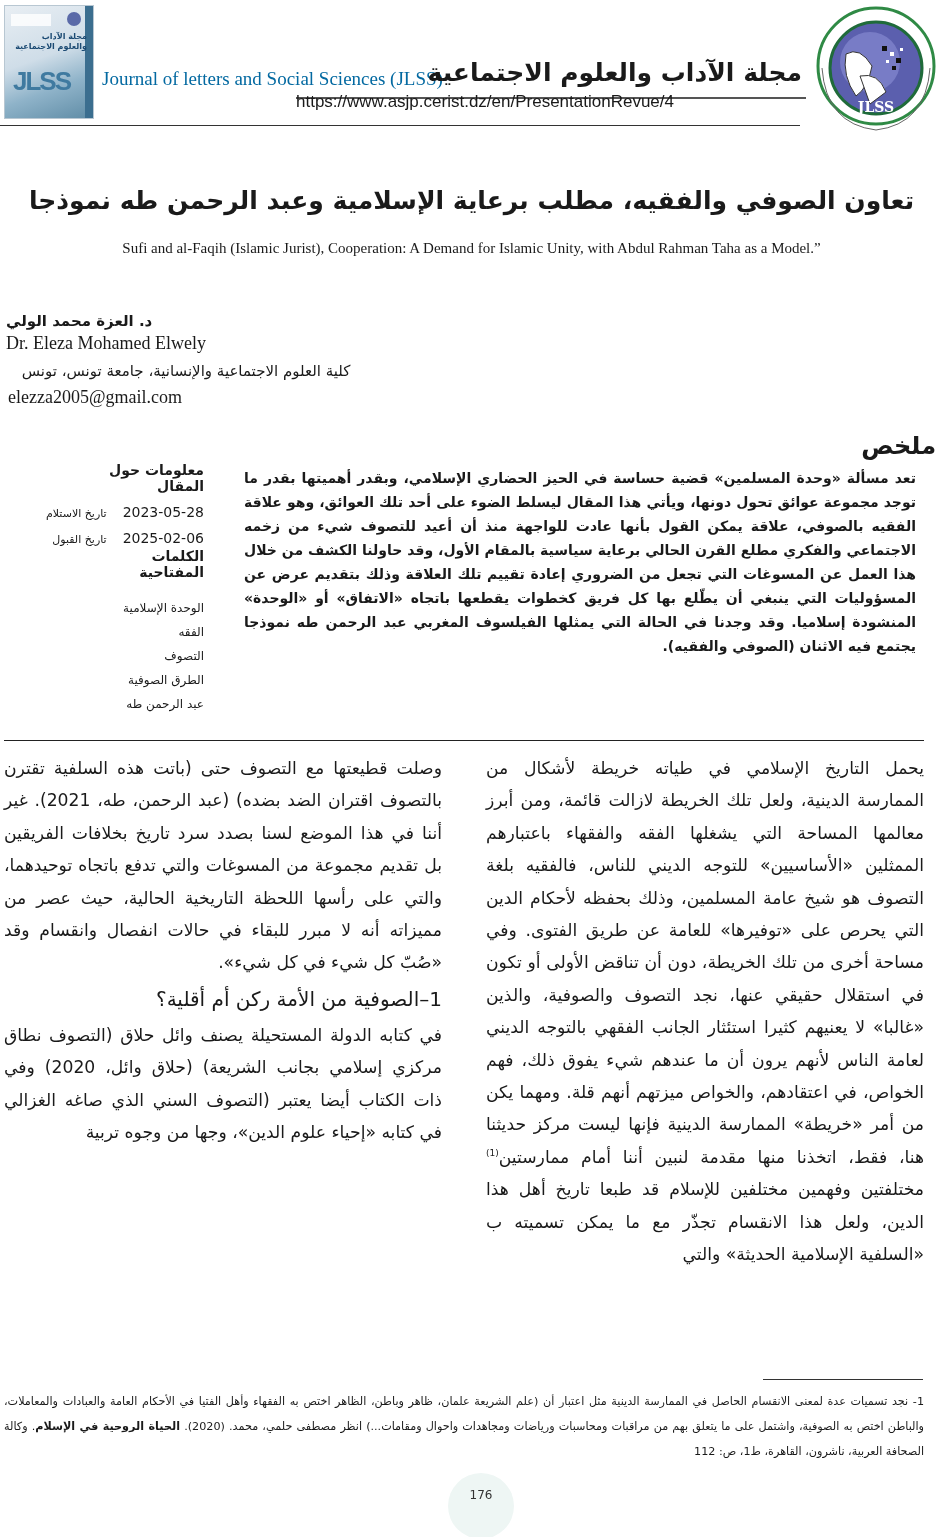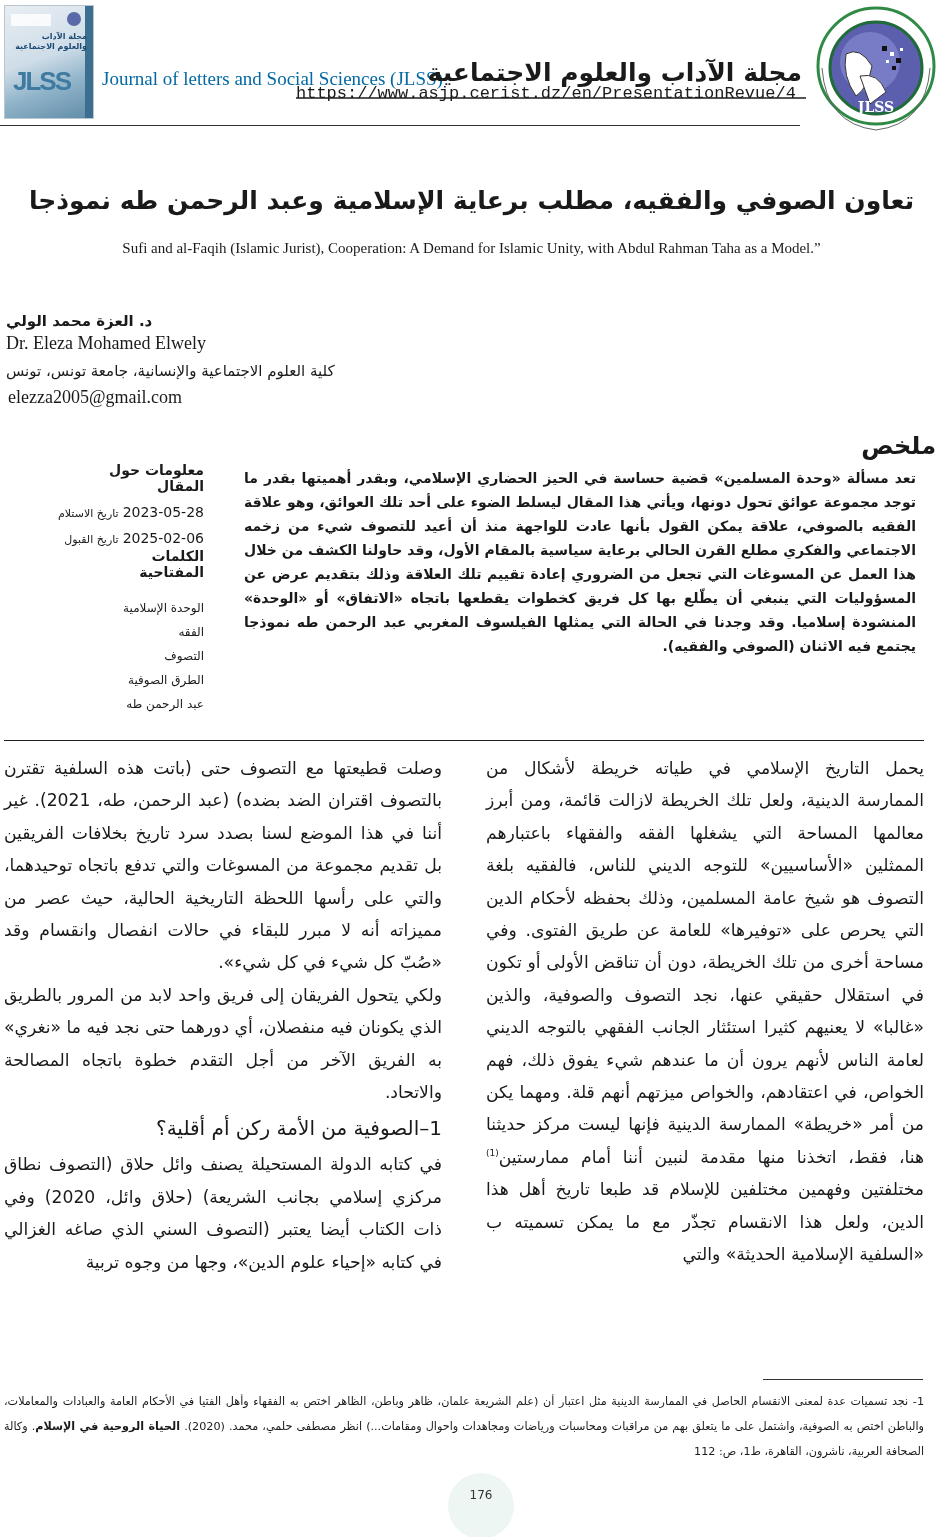--- a/index.html
+++ b/index.html
@@ -9,40 +9,40 @@
   
   .cover { left:4px; top:5px; width:88px; height:112px; background:linear-gradient(160deg,#e8eef3 0%,#cfdde8 45%,#8fb3c9 70%,#5f8ca6 100%); border:1px solid #b8c7d2; overflow:hidden; }
   .cover .ctitle { position:absolute; right:6px; top:26px; width:76px; text-align:right; direction:rtl; font-size:8px; line-height:10px; color:#1b4a73; font-weight:bold; }
   .cover .cbig { position:absolute; left:8px; top:60px; font-size:26px; font-weight:bold; color:#3f7aa0; letter-spacing:-2px; font-family:"Liberation Sans", sans-serif; }
   .cover .cstrip { position:absolute; right:0; top:0; width:8px; height:112px; background:#3b6e8f; }
   .cover .cseal { position:absolute; right:12px; top:6px; width:14px; height:14px; border-radius:50%; background:#5a6aa8; }
   .cover .chead { position:absolute; left:6px; top:8px; width:40px; height:12px; background:#ffffff; opacity:0.8; }
 
   .journal-en { left:102px; top:68px; font-family:"Liberation Serif", serif; font-size:19px; color:#0369a1; white-space:nowrap; }
   .journal-ar { left:512px; top:58px; width:290px; direction:rtl; text-align:right; font-family:"DejaVu Sans", sans-serif; font-weight:bold; font-size:25px; color:#1a1a1a; white-space:nowrap; }
-  .url { left:296px; top:84px; font-family:Liberation Mono, monospace; font-size:17px; color:#1a1a1a; white-space:nowrap; }
+  .url { left:296px; top:92px; font-family:Liberation Sans, sans-serif; font-size:17px; color:#1a1a1a; white-space:nowrap; }
   .url-line { left:296px; top:97px; width:510px; height:2px; background:#555; }
   .header-line { left:0px; top:125px; width:800px; height:1px; background:#333; }
 
   .logo { left:812px; top:6px; width:128px; height:128px; }
 
   
   .title-ar { left:0; top:186px; width:943px; text-align:center; direction:rtl; font-weight:bold; font-size:25px; color:#1a1a1a; }
   .title-en { left:0; top:240px; width:943px; text-align:center; font-family:"Liberation Serif", serif; font-size:15px; color:#1a1a1a; }
 
   
   .author-ar { left:6px; top:312px; width:400px; direction:rtl; text-align:left; font-size:15px;font-weight:bold; }
   .author-en { left:6px; top:333px; font-family:"Liberation Serif", serif; font-size:18px; }
-  .affil { left:6px; top:362px; width:360px; direction:rtl; text-align:left; font-size:15px; }
+  .affil { left:6px; top:362px; width:360px; direction:rtl; text-align:center; font-size:15px; }
   .email { left:8px; top:387px; font-family:"Liberation Serif", serif; font-size:18px; }
 
   
   .info { left:4px; top:462px; width:200px; direction:rtl; text-align:left; }
   .info .h { font-weight:bold; font-size:14px; margin-bottom:6px; display:block; text-align:right; width:128px; }
-  .info .row { font-size:14px; line-height:24px; white-space:nowrap; display:flex; flex-direction:row-reverse; justify-content:flex-end; gap:4px; align-items:baseline; }
+  .info .row { font-size:14px; line-height:24px; white-space:nowrap; display:flex; flex-direction:row-reverse; justify-content:flex-end; gap:16px; align-items:baseline; }
   .info .row .lbl { font-size:11px; }
   .kw { left:4px; top:548px; width:200px; direction:rtl; }
   .kw .h { font-weight:bold; font-size:14px; display:block; text-align:right; width:108px; margin-bottom:16px; }
   .kw .item { display:block; font-size:12px; line-height:24px; text-align:right; width:90px; }
 
   
   .abs-head { left:840px; top:432px; width:96px; direction:rtl; text-align:right; font-weight:bold; font-size:24px; }
   .abstract { left:244px; top:466px; width:672px; direction:rtl; text-align:justify; font-size:14px; line-height:24px;font-weight:bold; }
   .abstract p { margin:0; }
   .abs-line { left:4px; top:740px; width:920px; height:1px; background:#222; }
@@ -131,21 +131,20 @@
   <p>تعد مسألة «وحدة المسلمين» قضية حساسة في الحيز الحضاري الإسلامي، وبقدر أهميتها بقدر ما توجد مجموعة عوائق تحول دونها، ويأتي هذا المقال ليسلط الضوء على أحد تلك العوائق، وهو علاقة الفقيه بالصوفي، علاقة يمكن القول بأنها عادت للواجهة منذ أن أعيد للتصوف شيء من زخمه الاجتماعي والفكري مطلع القرن الحالي برعاية سياسية بالمقام الأول، وقد حاولنا الكشف من خلال هذا العمل عن المسوغات التي تجعل من الضروري إعادة تقييم تلك العلاقة وذلك بتقديم عرض عن المسؤوليات التي ينبغي أن يطّلع بها كل فريق كخطوات يقطعها باتجاه «الاتفاق» أو «الوحدة» المنشودة إسلاميا. وقد وجدنا في الحالة التي يمثلها الفيلسوف المغربي عبد الرحمن طه نموذجا يجتمع فيه الاثنان (الصوفي والفقيه).</p>
 </div>
 <div class="abs abs-line"></div>
 
 <div class="abs col col-right">
   <p><span>يحمل التاريخ الإسلامي في طياته خريطة لأشكال من الممارسة الدينية، ولعل تلك الخريطة لازالت قائمة، ومن أبرز معالمها المساحة التي يشغلها الفقه والفقهاء باعتبارهم الممثلين «الأساسيين» للتوجه الديني للناس، فالفقيه بلغة التصوف هو شيخ عامة المسلمين، وذلك بحفظه لأحكام الدين التي يحرص على «توفيرها» للعامة عن طريق الفتوى. وفي مساحة أخرى من تلك الخريطة، دون أن تناقض الأولى أو تكون في استقلال حقيقي عنها، نجد التصوف والصوفية، والذين «غالبا» لا يعنيهم كثيرا استئثار الجانب الفقهي بالتوجه الديني لعامة الناس لأنهم يرون أن ما عندهم شيء يفوق ذلك، فهم الخواص، في اعتقادهم، والخواص ميزتهم أنهم قلة. ومهما يكن من أمر «خريطة» الممارسة الدينية فإنها ليست مركز حديثنا هنا، فقط، اتخذنا منها مقدمة لنبين أننا أمام ممارستين</span><sup>(1)</sup><span> مختلفتين وفهمين مختلفين للإسلام قد طبعا تاريخ أهل هذا الدين، ولعل هذا الانقسام تجذّر مع ما يمكن تسميته ب «السلفية الإسلامية الحديثة» والتي</span></p>
 </div>
 
 <div class="abs col col-left">
   <p style="margin-top:20px">وصلت قطيعتها مع التصوف حتى (باتت هذه السلفية تقترن بالتصوف اقتران الضد بضده) (عبد الرحمن، طه، 2021). غير أننا في هذا الموضع لسنا بصدد سرد تاريخ بخلافات الفريقين بل تقديم مجموعة من المسوغات والتي تدفع باتجاه توحيدهما، والتي على رأسها اللحظة التاريخية الحالية، حيث عصر من مميزاته أنه لا مبرر للبقاء في حالات انفصال وانقسام وقد «صُبّ كل شيء في كل شيء».</p>
-  <p>ولكي يتحول الفريقان إلى فريق واحد لابد من المرور بالطريق الذي يكونان فيه منفصلان، أي دورهما حتى نجد فيه ما «نغري» به الفريق الآخر من أجل التقدم خطوة باتجاه المصالحة والاتحاد.</p>
   <div class="sec-title">1–الصوفية من الأمة ركن أم أقلية؟</div>
   <p>في كتابه الدولة المستحيلة يصنف وائل حلاق (التصوف نطاق مركزي إسلامي بجانب الشريعة) (حلاق وائل، 2020) وفي ذات الكتاب أيضا يعتبر (التصوف السني الذي صاغه الغزالي في كتابه «إحياء علوم الدين»، وجها من وجوه تربية</p>
 </div>
 
 <div class="abs fn-line"></div>
 <div class="abs footnote">
   <span>1- نجد تسميات عدة لمعنى الانقسام الحاصل في الممارسة الدينية مثل اعتبار أن (علم الشريعة علمان، ظاهر وباطن، الظاهر اختص به الفقهاء وأهل الفتيا في الأحكام العامة والعبادات والمعاملات، والباطن اختص به الصوفية، واشتمل على ما يتعلق بهم من مراقبات ومحاسبات ورياضات ومجاهدات واحوال ومقامات...) انظر مصطفى حلمي، محمد. (2020). </span><b>الحياة الروحية في الإسلام</b><span>. وكالة الصحافة العربية، ناشرون، القاهرة، ط1، ص: 112</span>
 </div>
 
 <div class="abs page-circle"></div>

